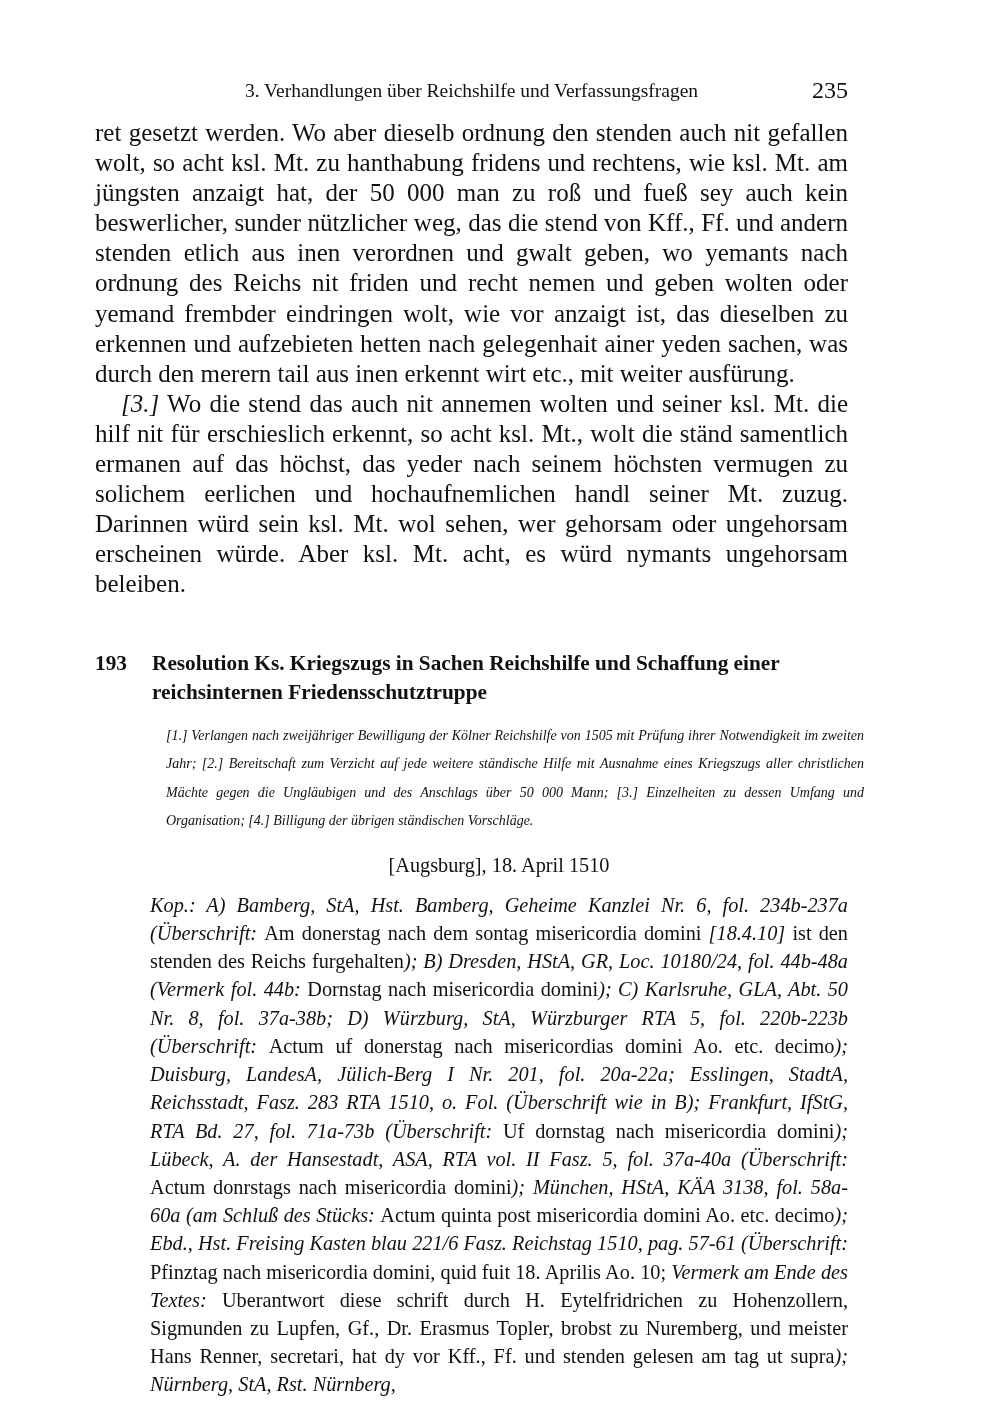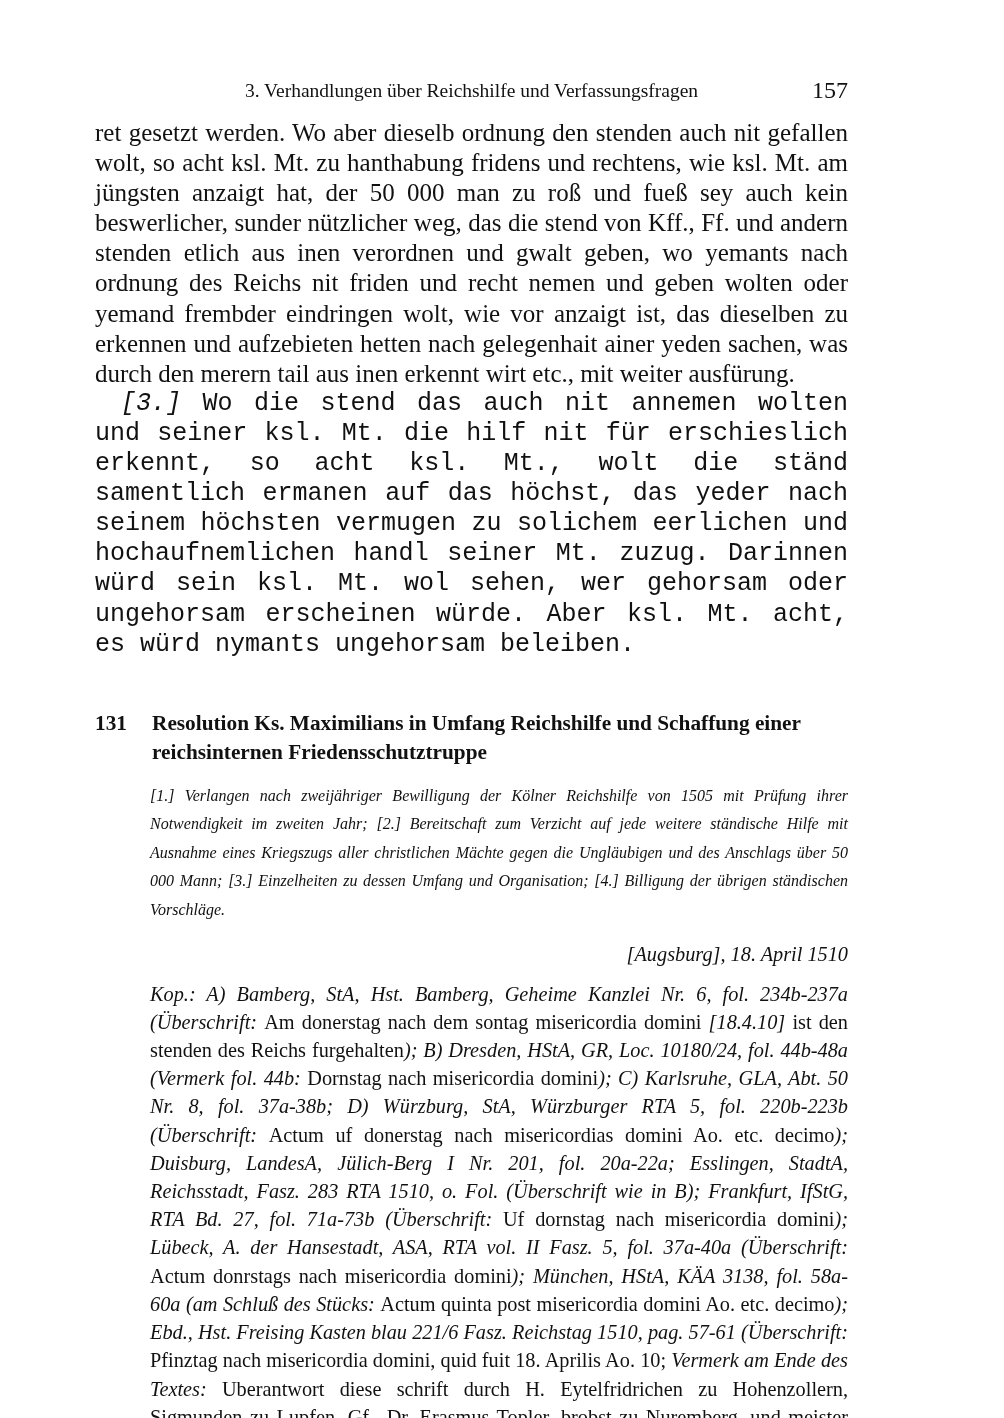--- a/index.html
+++ b/index.html
@@ -56,54 +56,52 @@
     text-justify: inter-word;
     -webkit-hyphens: none;
     hyphens: none;
   }
   .body-text {
     font-size: 25px;
     line-height: 30.1px;
   }
   .body-text.indent-first {
     text-indent: 26px;
-    font-family: Liberation Mono, monospace;
   }
   
   .article-head {
     position: relative;
     margin-top: 49px;
     font-weight: bold;
     font-size: 21.3px;
     line-height: 29px;
     padding-left: 57px;
     text-align: left;
   }
   .article-head .art-no {
     position: absolute;
     left: 0;
     top: 0;
   }
   
   .regest {
     margin-top: 15px;
-    margin-left: 55px;
+    margin-left: 71px;
     width: 698px;
     font-style: italic;
-    font-size: 16px;
+    font-size: 14px;
     line-height: 28.6px;
   }
   .dateline {
     margin-top: 15px;
     margin-left: 55px;
     width: 698px;
-    font-style: italic;
     font-size: 20.3px;
     line-height: 28px;
-    text-align: right;
+    text-align: center;
   }
   
   .apparatus {
     margin-top: 12px;
     margin-left: 55px;
     width: 698px;
     font-size: 20.3px;
     line-height: 28.2px;
     font-style: italic;
   }
@@ -114,31 +112,31 @@
     font-style: italic;
   }
 </style>
 </head>
 <body>
 
 <div class="page">
 
   <div class="running-head">
     <span class="rh-title">3. Verhandlungen über Reichshilfe und Verfassungsfragen</span>
-    <span class="rh-folio">157</span>
+    <span class="rh-folio">235</span>
   </div>
 
   <div class="column">
 
     <p class="body-text">ret gesetzt werden. Wo aber dieselb ordnung den stenden auch nit gefallen wolt, so acht ksl. Mt. zu hanthabung fridens und rechtens, wie ksl. Mt. am jüngsten anzaigt hat, der 50 000 man zu roß und fueß sey auch kein beswerlicher, sunder nützlicher weg, das die stend von Kff., Ff. und andern stenden etlich aus inen verordnen und gwalt geben, wo yemants nach ordnung des Reichs nit friden und recht nemen und geben wolten oder yemand frembder eindringen wolt, wie vor anzaigt ist, das dieselben zu erkennen und aufzebieten hetten nach gelegenhait ainer yeden sachen, was durch den merern tail aus inen erkennt wirt etc., mit weiter ausfürung.</p>
 
     <p class="body-text indent-first"><em>[3.]</em><span> Wo die stend das auch nit annemen wolten und seiner ksl. Mt. die hilf nit für erschieslich erkennt, so acht ksl. Mt., wolt die ständ samentlich ermanen auf das höchst, das yeder nach seinem höchsten vermugen zu solichem eerlichen und hochaufnemlichen handl seiner Mt. zuzug. Darinnen würd sein ksl. Mt. wol sehen, wer gehorsam oder ungehorsam erscheinen würde. Aber ksl. Mt. acht, es würd nymants ungehorsam beleiben.</span></p>
 
     <p class="article-head">
-      <span class="art-no">131</span><span>Resolution Ks. Maximilians in Umfang Reichshilfe und Schaffung einer reichsinternen Friedensschutztruppe</span>
+      <span class="art-no">193</span><span>Resolution Ks. Kriegszugs in Sachen Reichshilfe und Schaffung einer reichsinternen Friedensschutztruppe</span>
     </p>
 
     <p class="regest">[1.] Verlangen nach zweijähriger Bewilligung der Kölner Reichshilfe von 1505 mit Prüfung ihrer Notwendigkeit im zweiten Jahr; [2.] Bereitschaft zum Verzicht auf jede weitere ständische Hilfe mit Ausnahme eines Kriegszugs aller christlichen Mächte gegen die Ungläubigen und des Anschlags über 50 000 Mann; [3.] Einzelheiten zu dessen Umfang und Organisation; [4.] Billigung der übrigen ständischen Vorschläge.</p>
 
     <p class="dateline">[Augsburg], 18. April 1510</p>
 
     <p class="apparatus"><span class="ital">Kop.: A) Bamberg, StA, Hst. Bamberg, Geheime Kanzlei Nr. 6, fol. 234b-237a (Überschrift: </span><span class="rom">Am donerstag nach dem sontag misericordia domini </span><span class="ital">[18.4.10] </span><span class="rom">ist den stenden des Reichs furgehalten</span><span class="ital">); B) Dresden, HStA, GR, Loc. 10180/24, fol. 44b-48a (Vermerk fol. 44b: </span><span class="rom">Dornstag nach misericordia domini</span><span class="ital">); C) Karlsruhe, GLA, Abt. 50 Nr. 8, fol. 37a-38b; D) Würzburg, StA, Würzburger RTA 5, fol. 220b-223b (Überschrift: </span><span class="rom">Actum uf donerstag nach misericordias domini Ao. etc. decimo</span><span class="ital">); Duisburg, LandesA, Jülich-Berg I Nr. 201, fol. 20a-22a; Esslingen, StadtA, Reichsstadt, Fasz. 283 RTA 1510, o. Fol. (Überschrift wie in B); Frankfurt, IfStG, RTA Bd. 27, fol. 71a-73b (Überschrift: </span><span class="rom">Uf dornstag nach misericordia domini</span><span class="ital">); Lübeck, A. der Hansestadt, ASA, RTA vol. II Fasz. 5, fol. 37a-40a (Überschrift: </span><span class="rom">Actum donrstags nach misericordia domini</span><span class="ital">); München, HStA, KÄA 3138, fol. 58a-60a (am Schluß des Stücks: </span><span class="rom">Actum quinta post misericordia domini Ao. etc. decimo</span><span class="ital">); Ebd., Hst. Freising Kasten blau 221/6 Fasz. Reichstag 1510, pag. 57-61 (Überschrift: </span><span class="rom">Pfinztag nach misericordia domini, quid fuit 18. Aprilis Ao. 10; </span><span class="ital">Vermerk am Ende des Textes: </span><span class="rom">Uberantwort diese schrift durch H. Eytelfridrichen zu Hohenzollern, Sigmunden zu Lupfen, Gf., Dr. Erasmus Topler, brobst zu Nuremberg, und meister Hans Renner, secretari, hat dy vor Kff., Ff. und stenden gelesen am tag ut supra</span><span class="ital">); Nürnberg, StA, Rst. Nürnberg,</span></p>
 
   </div>
 </div>

